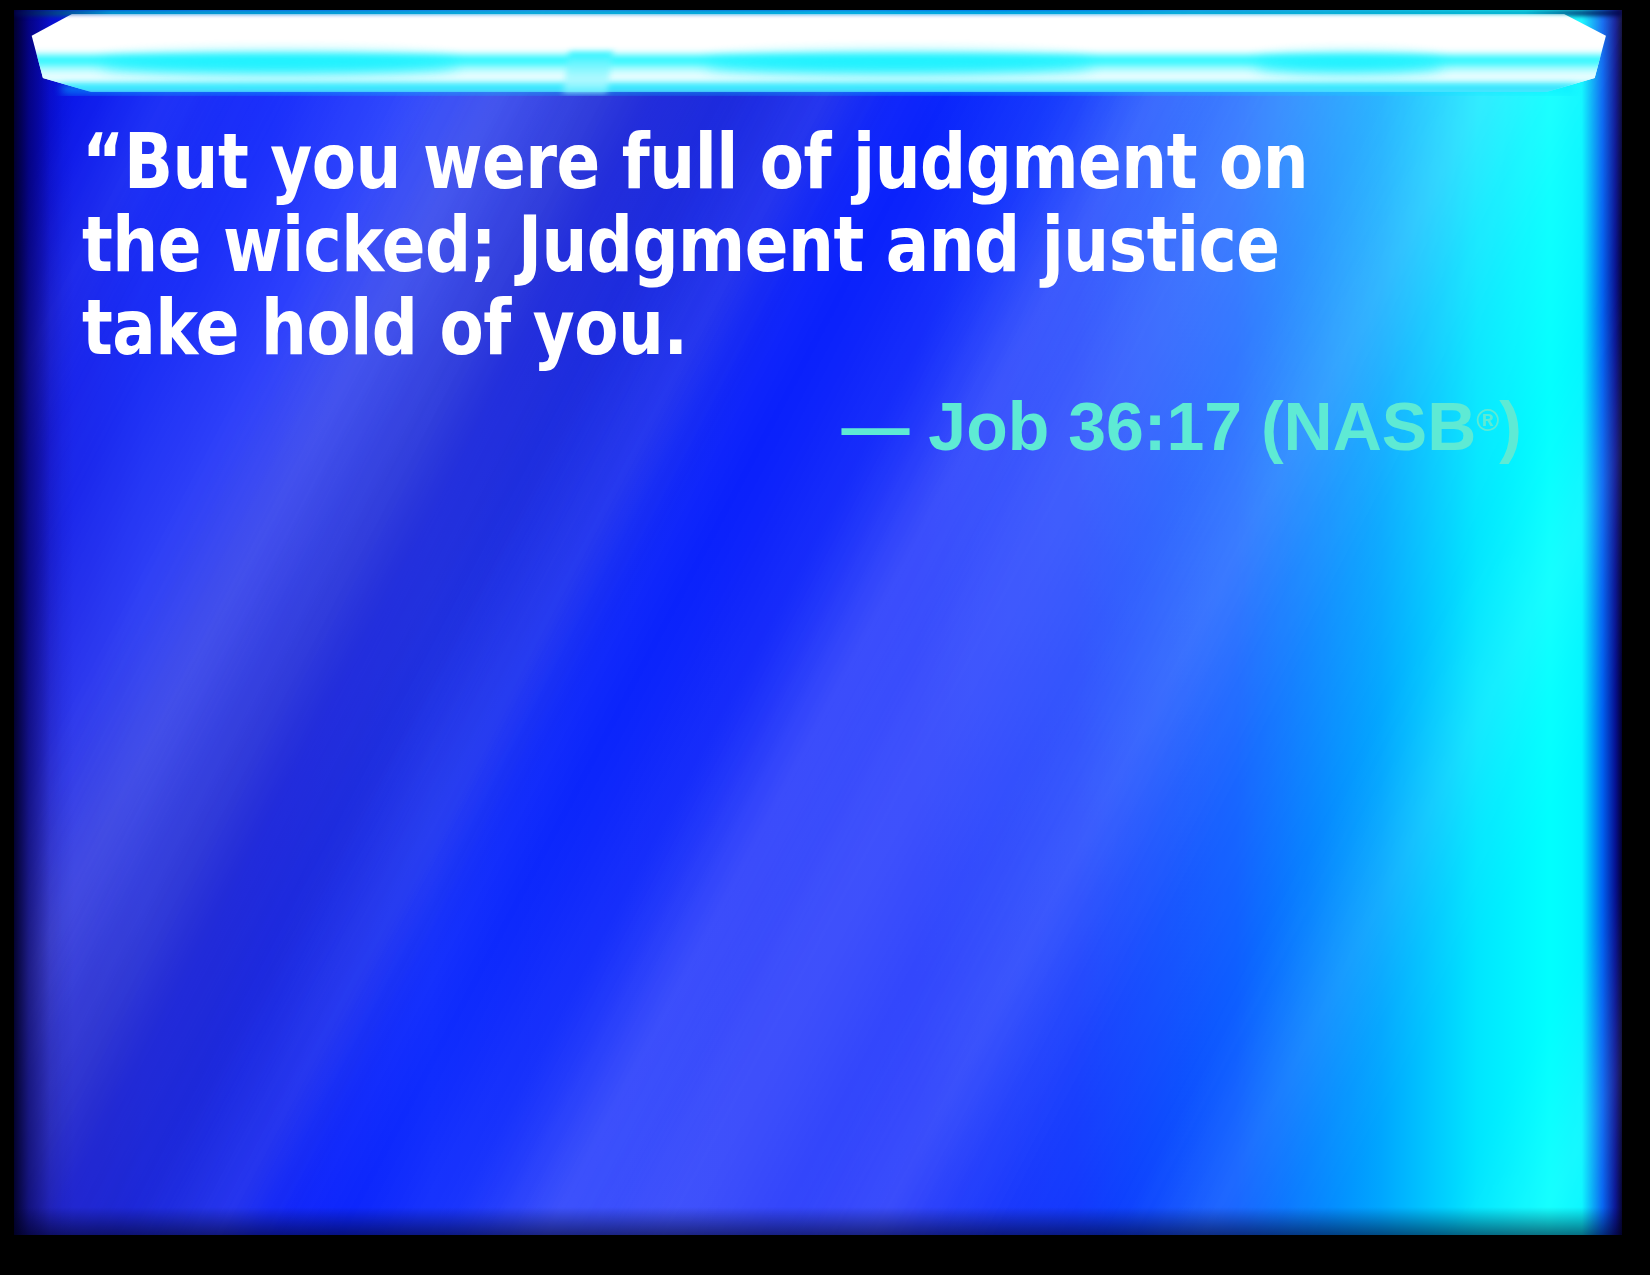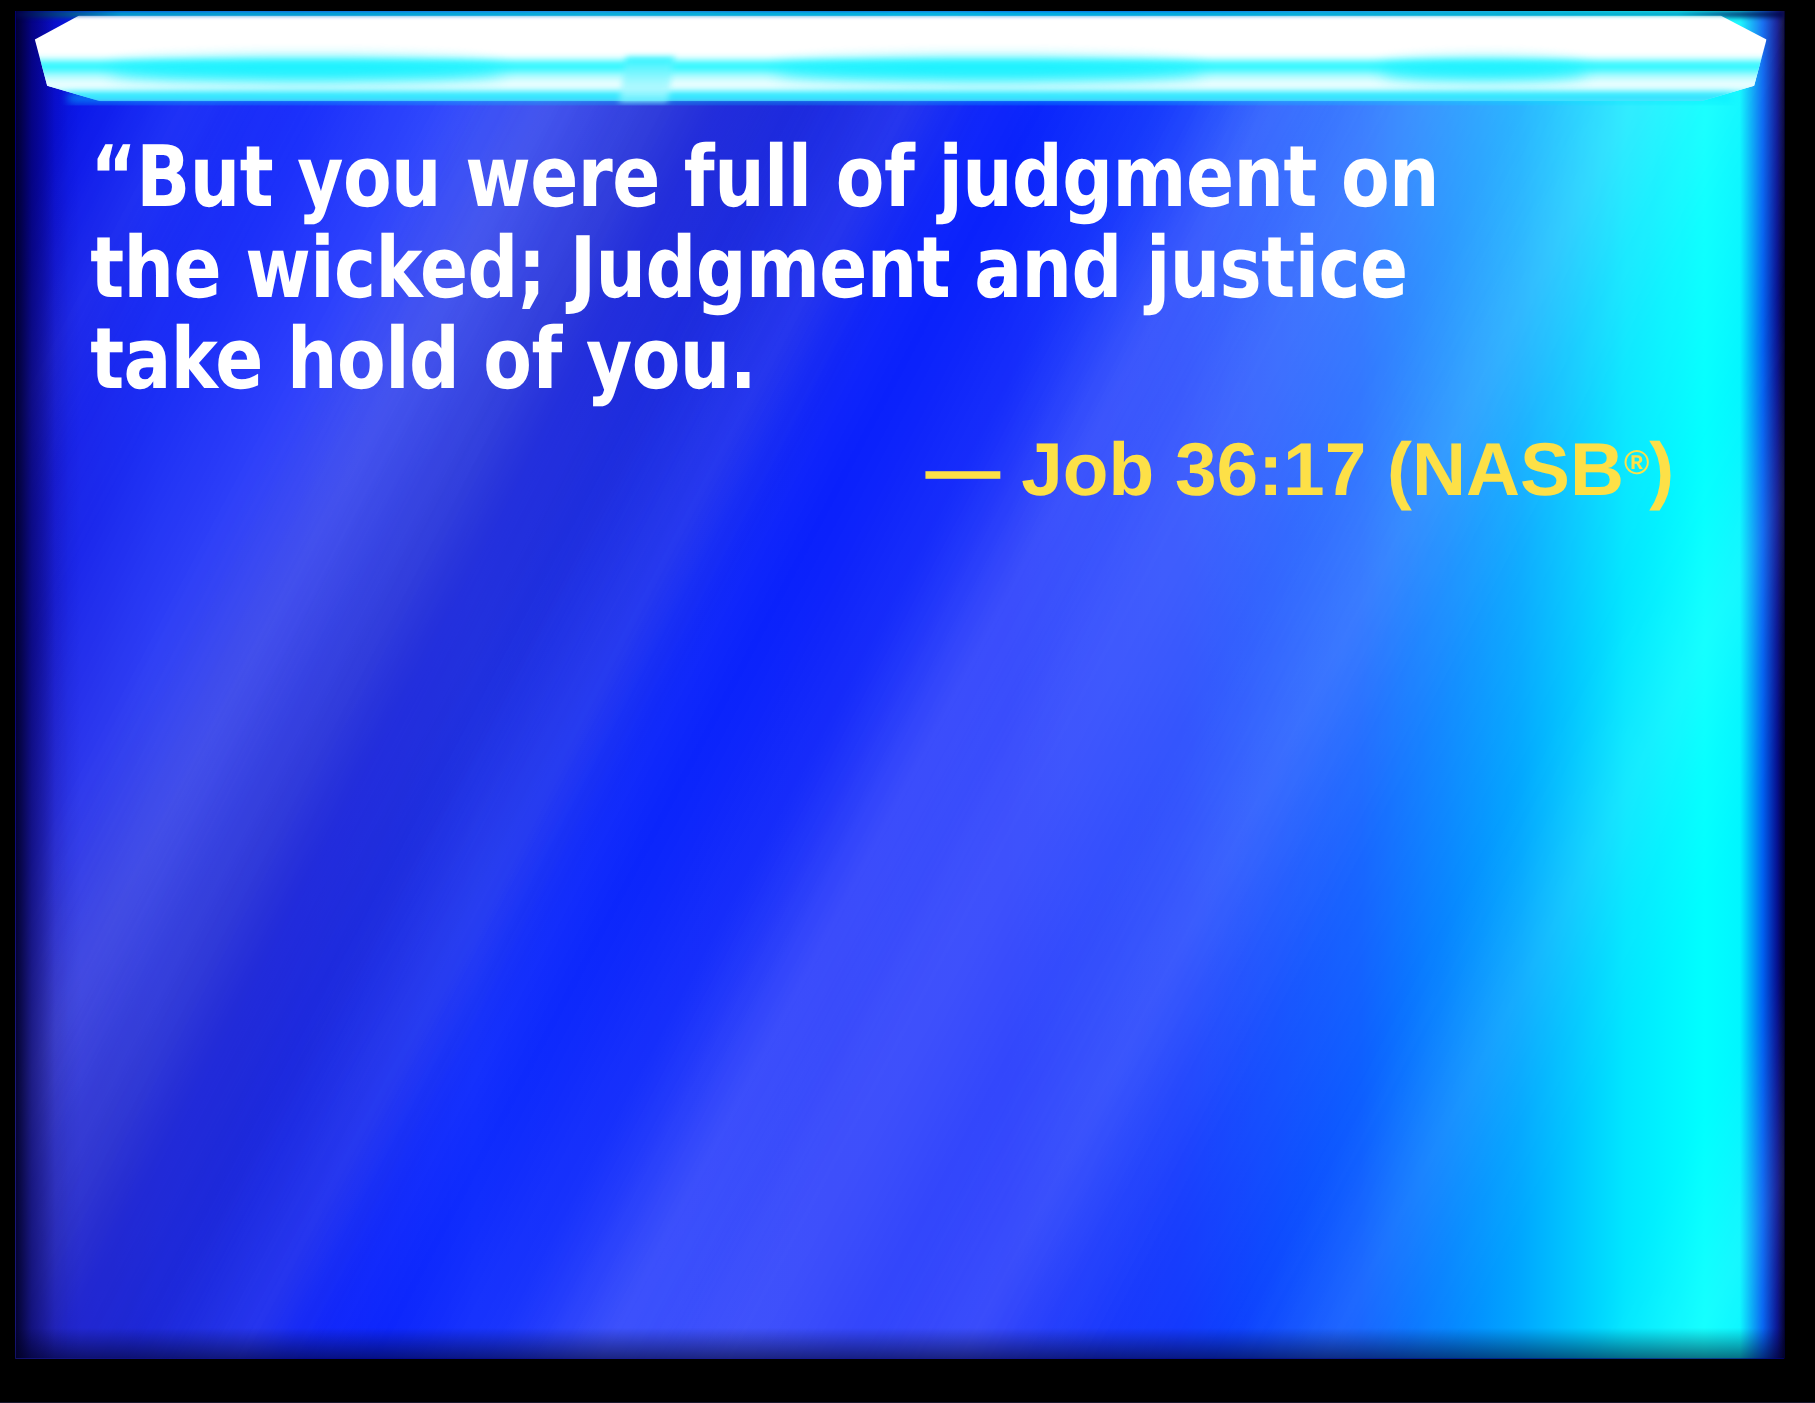--- a/index.html
+++ b/index.html
@@ -247,21 +247,21 @@
     white-space: pre-wrap;
   }
 
   #attribution {
     position: absolute;
     left: 68px;
     top: 370px;
     width: 1440px;
     margin: 0;
     text-align: right;
-    color: #fde047;
+    color: #5eead4;
     font-family: "Liberation Sans", sans-serif;
     font-weight: bold;
     font-size: 68px;
     line-height: 82px;
     letter-spacing: 0px;
     white-space: nowrap;
   }
   #attribution .reg-mark {
     font-size: 0.46em;
     vertical-align: 0.62em;

